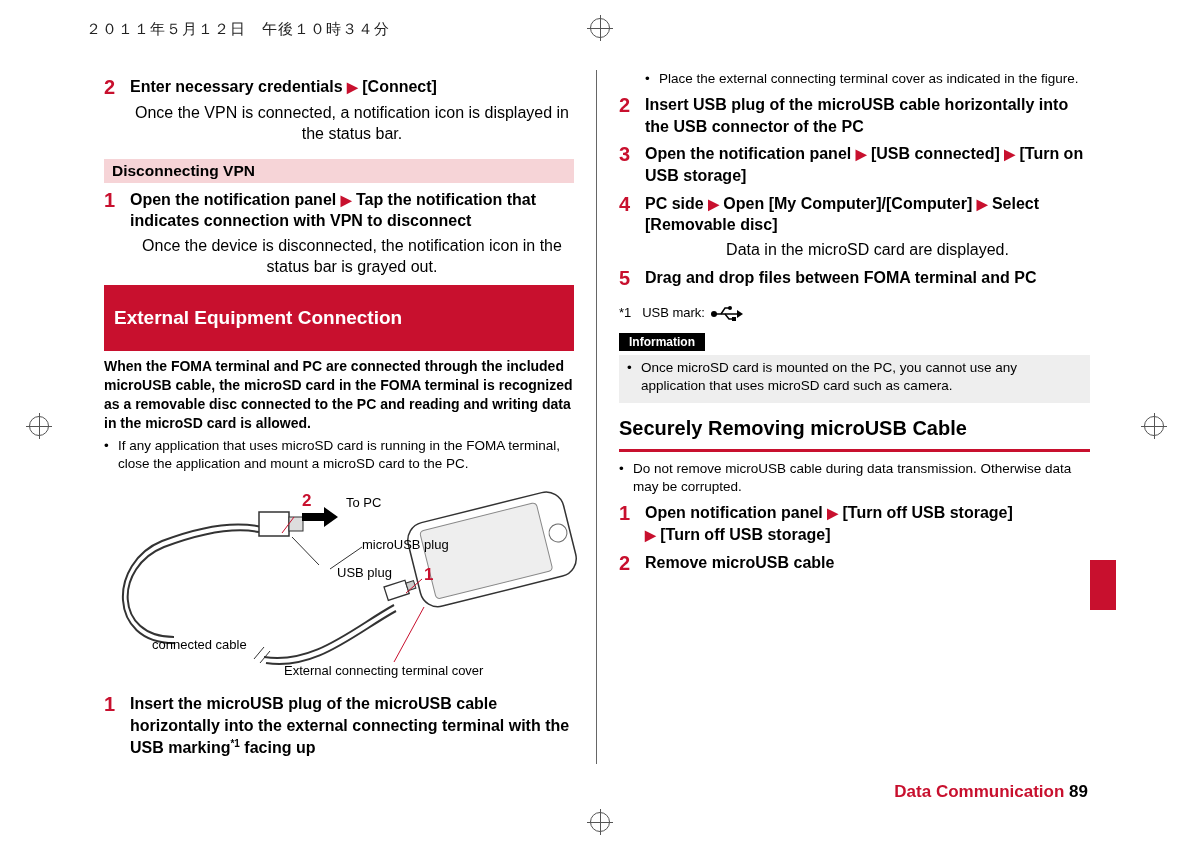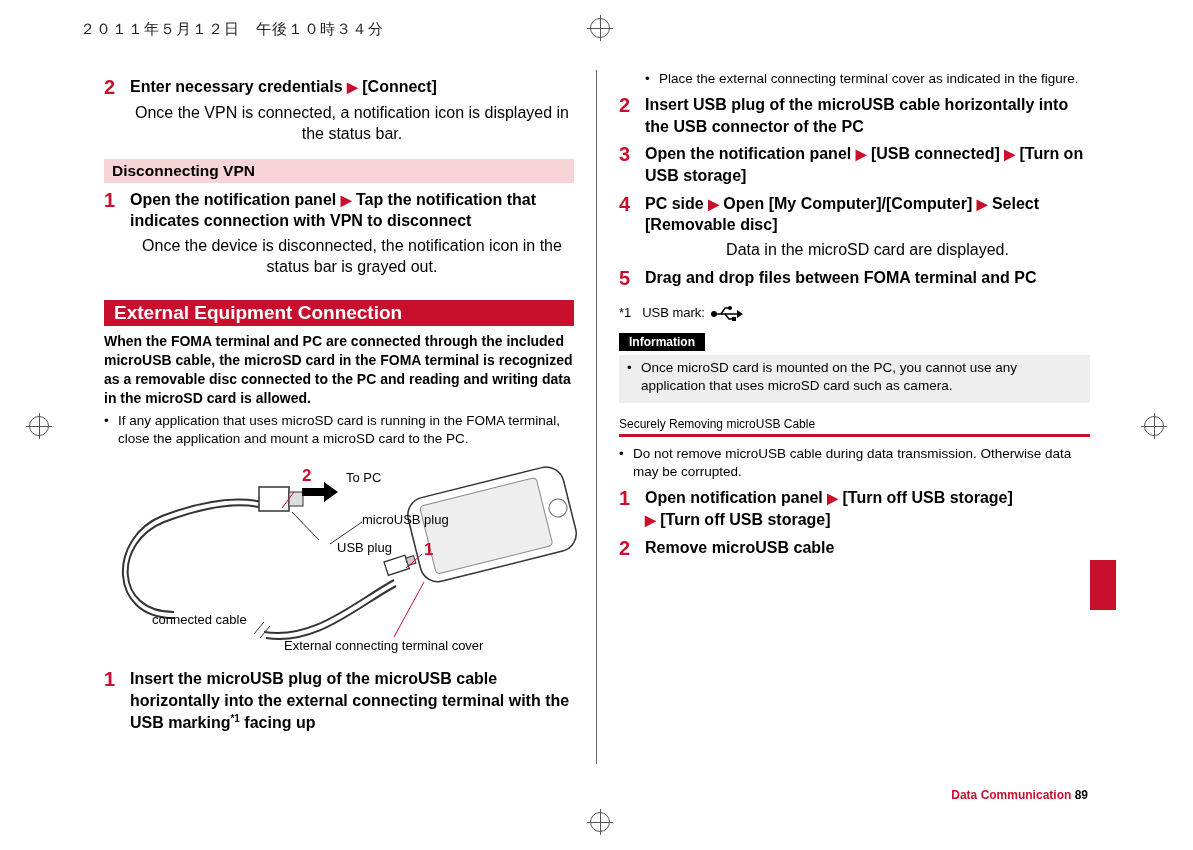--- a/index.html
+++ b/index.html
@@ -24,21 +24,21 @@
     content:"";position:absolute;background:#555;
   }
   .crop-mark::before { width:26px;height:0.6px;}
   .crop-mark::after { width:0.6px;height:26px;}
   .crop-top { top:18px; left:590px; }
   .crop-bottom { bottom:18px; left:590px; }
   .crop-left { top:416px; left:29px; }
   .crop-right { top:416px; right:29px; }
 
   .timestamp {
-    position:absolute; top:20px; left:80px;
+    position:absolute; top:20px; left:86px;
     font-family: "MS Mincho","Hiragino Mincho Pro",serif;
     font-size: 15px; letter-spacing:1px;
     color:#222;
   }
   .page-wrap {
     position:absolute;
     top: 70px; left: 82px; width: 1030px; height: 720px;
   }
   .columns { display:flex; width:100%; height:calc(100% - 26px); }
   .col { width: 50%; padding: 0 22px; box-sizing:border-box; position:relative;}
@@ -52,47 +52,47 @@
   .step-title { font-weight:bold; font-size:16px; line-height:1.35; flex:1;}
   .step-sub { font-size:16px; margin-top:4px; margin-left:26px; line-height:1.3;text-align:center;}
   .tri { color:#c8102e; font-size:14px; vertical-align:baseline;}
   .sub-heading {
     background:#f6d4d7;
     color:#000; font-weight:bold; font-size:15.5px;
     padding:3px 8px; margin-top:14px; 
   }
   .section-heading {
     background:#c8102e; color:#fff; font-weight:bold;
-    font-size:19px; padding:2px 10px; margin-top:23px;
+    font-size:19px; padding:22px 10px; margin-top:8px;
   }
   .intro { font-size:14px; font-weight:bold; line-height:1.35; margin-top:6px;}
   .bullet { display:flex; font-size:13.5px; line-height:1.35; margin-top:4px;}
   .bullet .dot{ flex:0 0 14px;}
   .superscript { font-size:10px;vertical-align:super;}
   .figure {
     margin:14px 0 6px 0; height:200px; position:relative;
     font-size:13px;
   }
   .fig-label { position:absolute; }
   .footnote { font-size:13px; margin-top:14px;}
   .info-badge {
     display:inline-block; background:#000;color:#fff;
     font-size:12px; font-weight:bold; padding:2px 10px;
   }
   .info-box {
     background:#eee; padding:4px 8px 8px 8px; margin-top:4px;
     font-size:13.5px; line-height:1.3;
   }
   .sub-title {
-    font-weight:normal; font-size:12px;
-    border-bottom:3px solid #c8102e; padding-bottom:3px;
+    font-weight:bold; font-size:20px;
+    border-bottom:3px solid #c8102e; padding-bottom:9px;
     margin-top:14px;
   }
   .footer {
-    position:absolute; bottom:-12px; right:24px; font-size:12px;
+    position:absolute; bottom:-12px; right:24px; font-size:17px;
   }
   .footer .chapter { color:#c8102e; font-weight:bold; }
   .footer .pg { font-weight:bold; }
   .side-tab {
     position:absolute; right:-4px; top:490px; width:26px; height:50px;
     background:#c8102e;
   }
   
   svg { overflow:visible; }
 </style>

